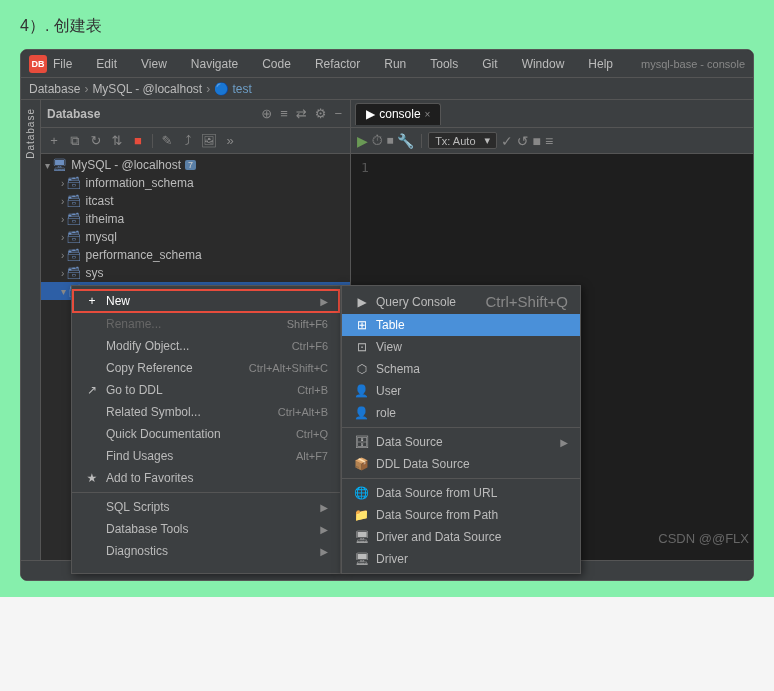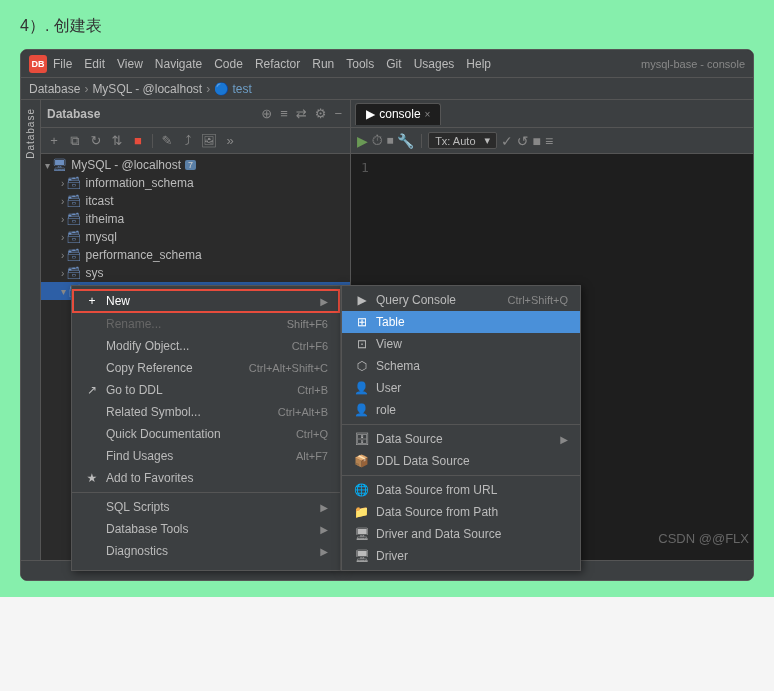--- a/index.html
+++ b/index.html
@@ -54,21 +54,21 @@
       background: #e74c3c;
       border-radius: 3px;
       margin-right: 6px;
       font-size: 9px;
       color: white;
       display: flex; align-items: center; justify-content: center;
       font-weight: bold;
     }
     .ide-menu {
       display: flex;
-      gap: 12px;
+      gap: 24px;
       font-size: 12px;
       color: #bbb;
     }
     .ide-menu span { cursor: pointer; }
     .ide-title-right {
       margin-left: auto;
       font-size: 11px;
       color: #888;
     }
     
@@ -338,21 +338,21 @@
       <div class="ide-menu">
         <span>File</span>
         <span>Edit</span>
         <span>View</span>
         <span>Navigate</span>
         <span>Code</span>
         <span>Refactor</span>
         <span>Run</span>
         <span>Tools</span>
         <span>Git</span>
-        <span>Usages</span>
+        <span>Window</span>
         <span>Help</span>
       </div>
       <div class="ide-title-right">mysql-base - console</div>
     </div>
 
     <div class="ide-breadcrumb">
       <span>Database</span>
       <span class="sep">›</span>
       <span>MySQL - @localhost</span>
       <span class="sep">›</span>
@@ -556,21 +556,21 @@
             <span class="ctx-arrow">▶</span>
           </div>
         </div>
 
         <div class="submenu">
           <div class="sub-item">
             <div class="sub-item-left">
               <span class="sub-item-icon">▶</span>
               <span>Query Console</span>
             </div>
-            <span style="color:#888; font-size:11px">Ctrl+Shift+Q</span>
+            <span style="color:#888; font-size:15px">Ctrl+Shift+Q</span>
           </div>
           <div class="sub-item active">
             <div class="sub-item-left">
               <span class="sub-item-icon">⊞</span>
               <span>Table</span>
             </div>
           </div>
           <div class="sub-item">
             <div class="sub-item-left">
               <span class="sub-item-icon">⊡</span>

